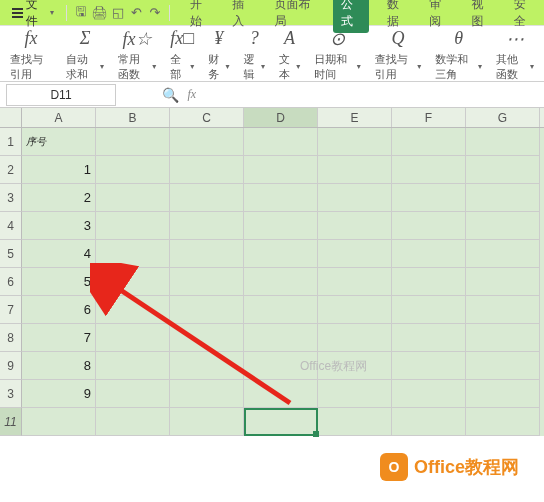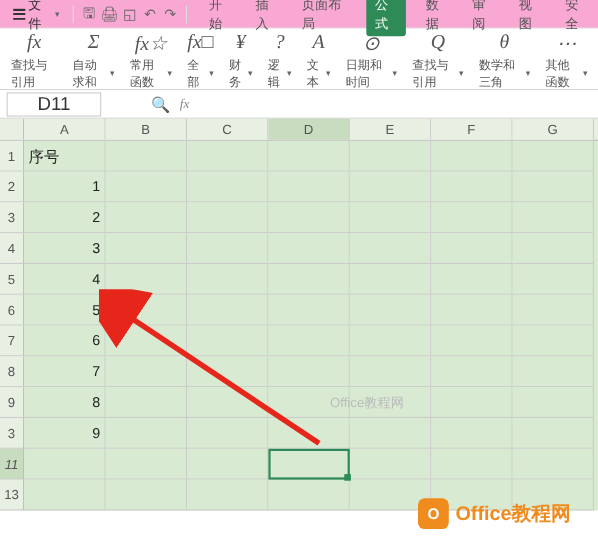--- a/index.html
+++ b/index.html
@@ -7,21 +7,21 @@
       font-family: "Microsoft YaHei", Arial, sans-serif;
       font-size: 12px;
       background: #fff;
       width: 544px;
       height: 502px;
       overflow: hidden;
       position: relative;
     }
     .title-bar {
       height: 26px;
-      background: #f9a8d4;
+      background: #bef264;
       border-bottom: 1px solid #e0e0e0;
       display: flex;
       align-items: center;
       padding: 0 6px;
       gap: 2px;
     }
     .menu-btn {
       display: flex;
       align-items: center;
       gap: 3px;
@@ -94,28 +94,28 @@
       gap: 2px;
     }
     .formula-bar {
       height: 26px;
       border-bottom: 1px solid #ccc;
       display: flex;
       align-items: center;
       background: #fff;
     }
     .name-box {
-      width: 86px;
+      width: 110px;
       height: 22px;
       border: 1px solid #ccc;
       margin: 0 6px;
       display: flex;
       align-items: center;
       justify-content: center;
-      font-size: 17px;
+      font-size: 12px;
       color: #333;
       background: #fff;
     }
     .fb-icons {
       display: flex;
       align-items: center;
       gap: 8px;
       margin-left: 40px;
       color: #888;
     }
@@ -166,21 +166,21 @@
       width: 74px;
       border-right: 1px solid #ccc;
       border-bottom: 1px solid #ccc;
       background: #d9ead3;
       line-height: 28px;
       padding: 0 4px;
       color: #222;
       font-size: 13px;
     }
     .cell.num { text-align: right; }
-    .cell.lbl { text-align: left; font-size: 14px; }
+    .cell.lbl { text-align: left; font-size: 10px; font-style: italic; }
     .selection {
       position: absolute;
       border: 2px solid #2e8b57;
       pointer-events: none;
     }
     .fill-handle {
       position: absolute;
       width: 6px; height: 6px;
       background: #2e8b57;
       right: -3px; bottom: -3px;
@@ -436,23 +436,13 @@
     <div class="row">
       <div class="row-h sel">11</div>
       <div class="cell"></div>
       <div class="cell"></div>
       <div class="cell"></div>
       <div class="cell"></div>
       <div class="cell"></div>
       <div class="cell"></div>
       <div class="cell"></div>
     </div>
-    <div class="row">
-      <div class="row-h">13</div>
-      <div class="cell"></div>
-      <div class="cell"></div>
-      <div class="cell"></div>
-      <div class="cell"></div>
-      <div class="cell"></div>
-      <div class="cell"></div>
-      <div class="cell"></div>
-    </div>
   </div>
 
 </body></html>

